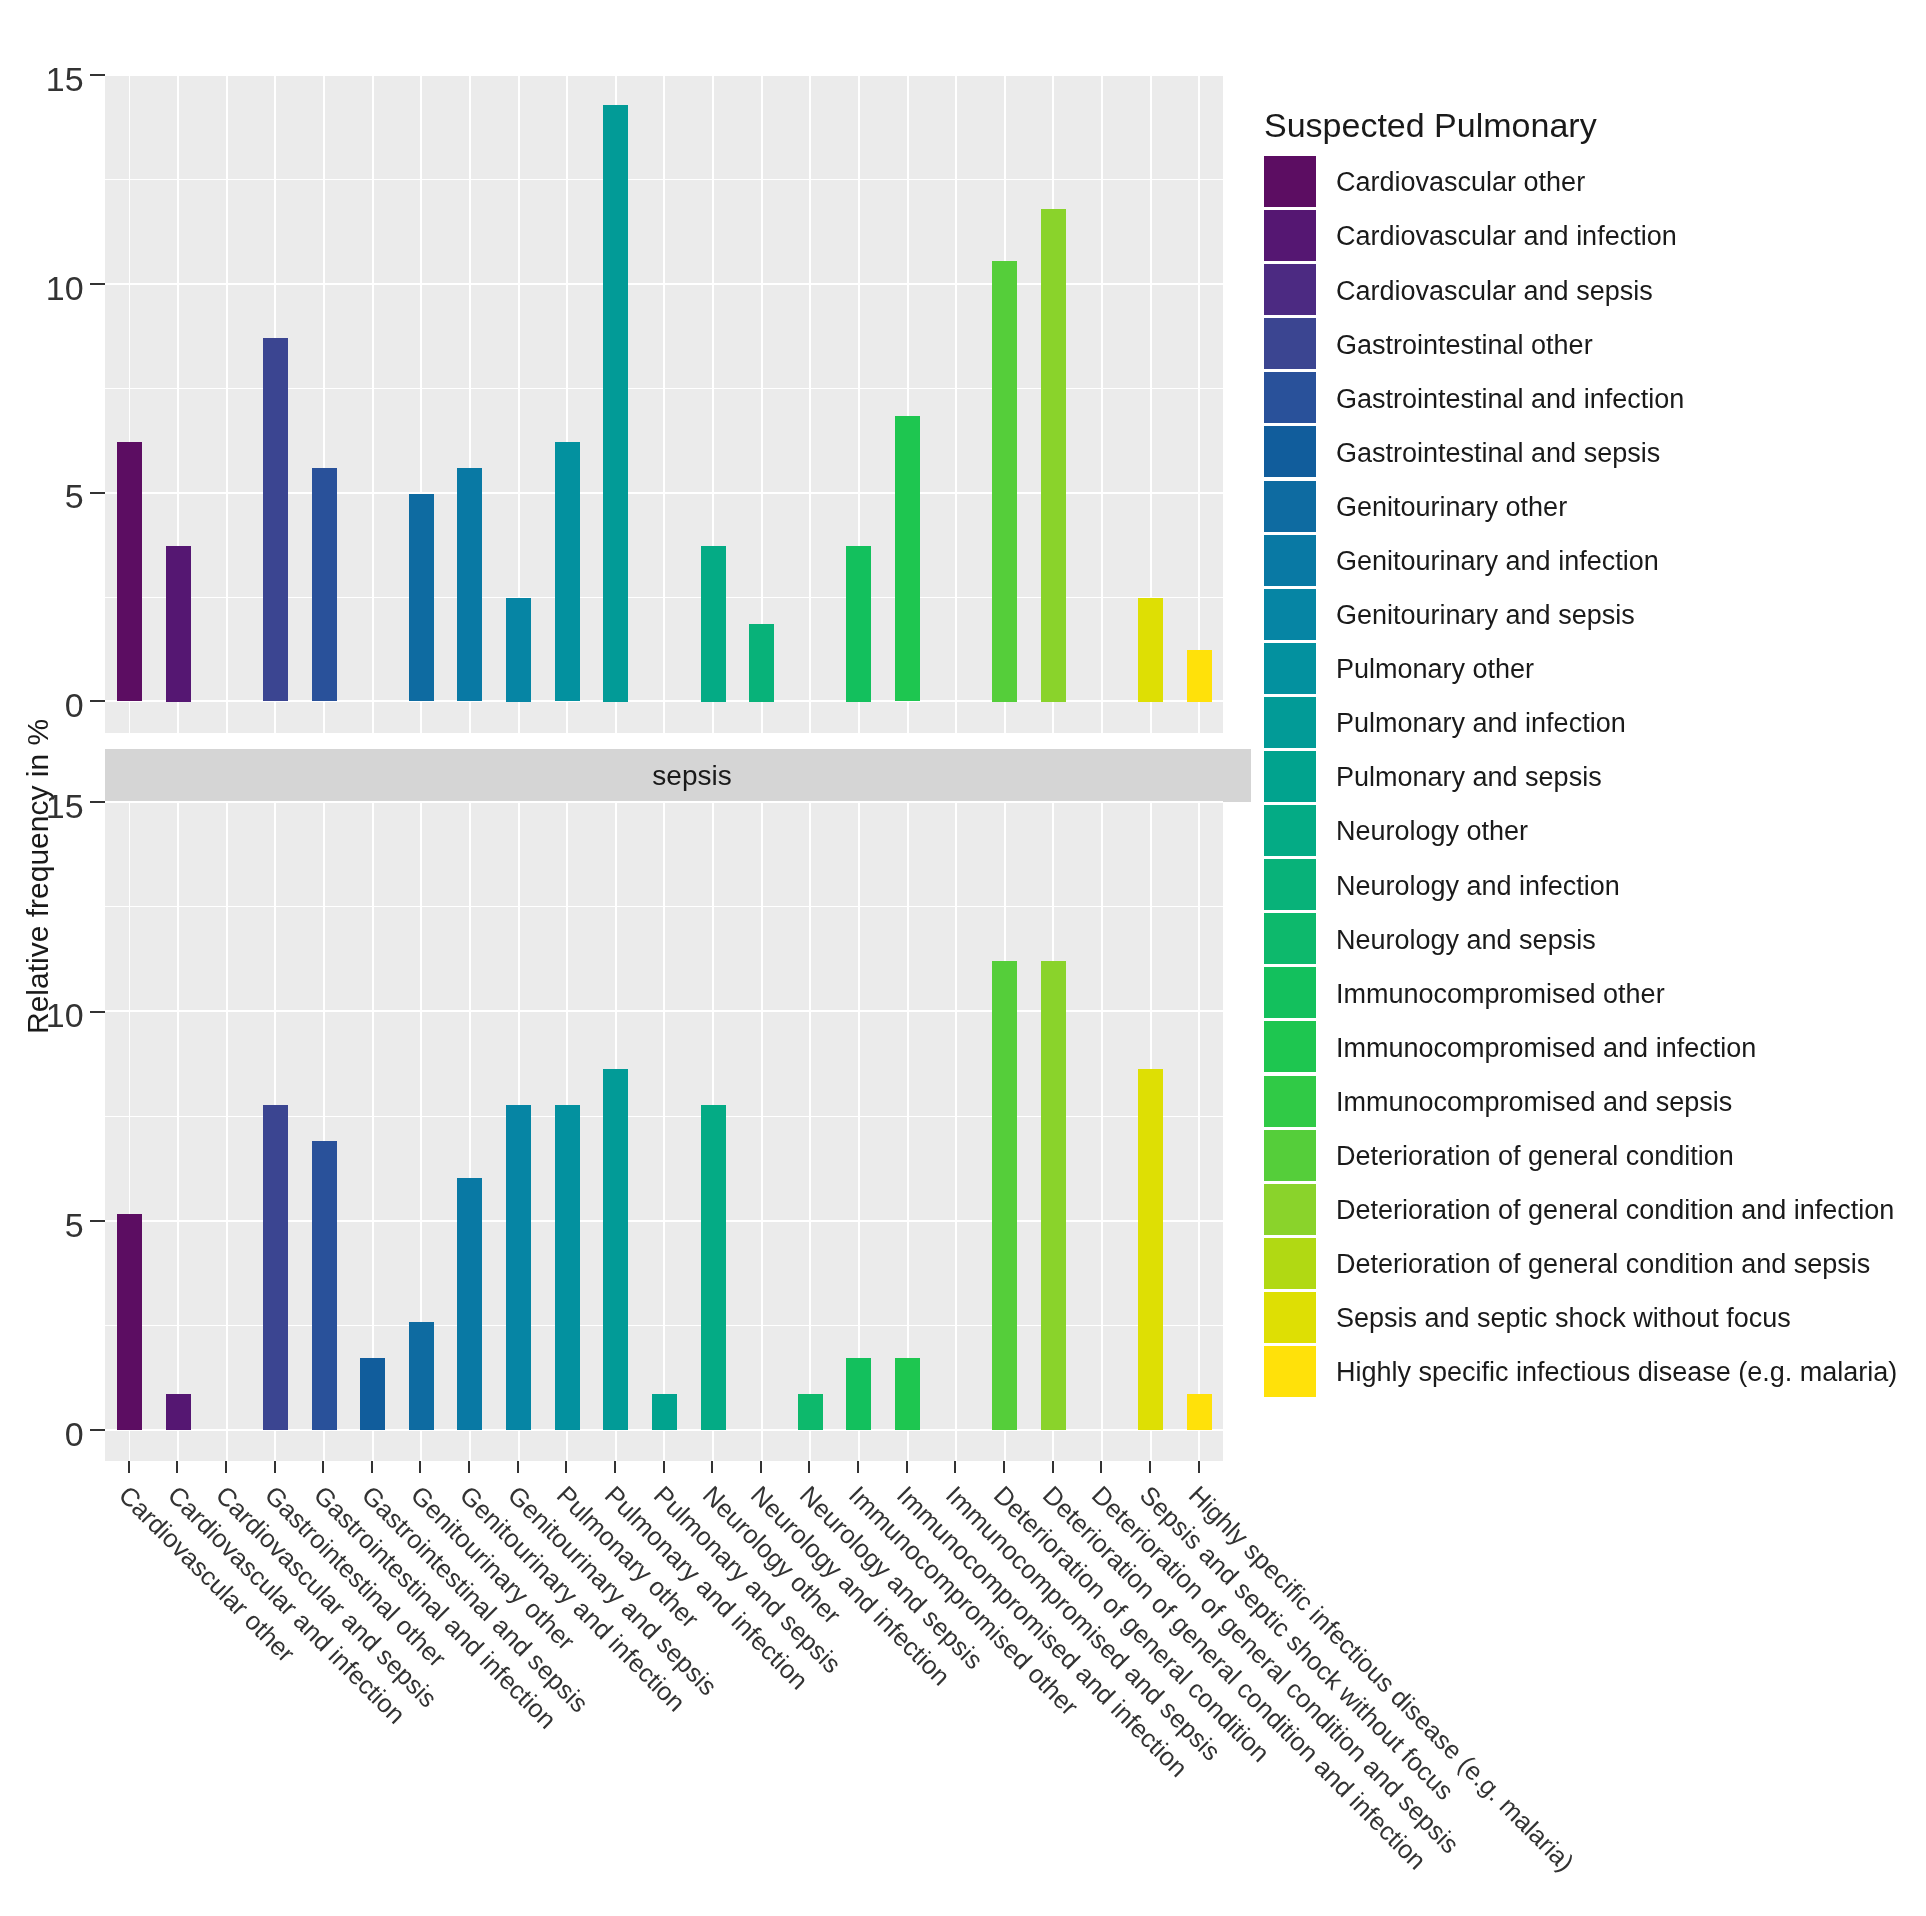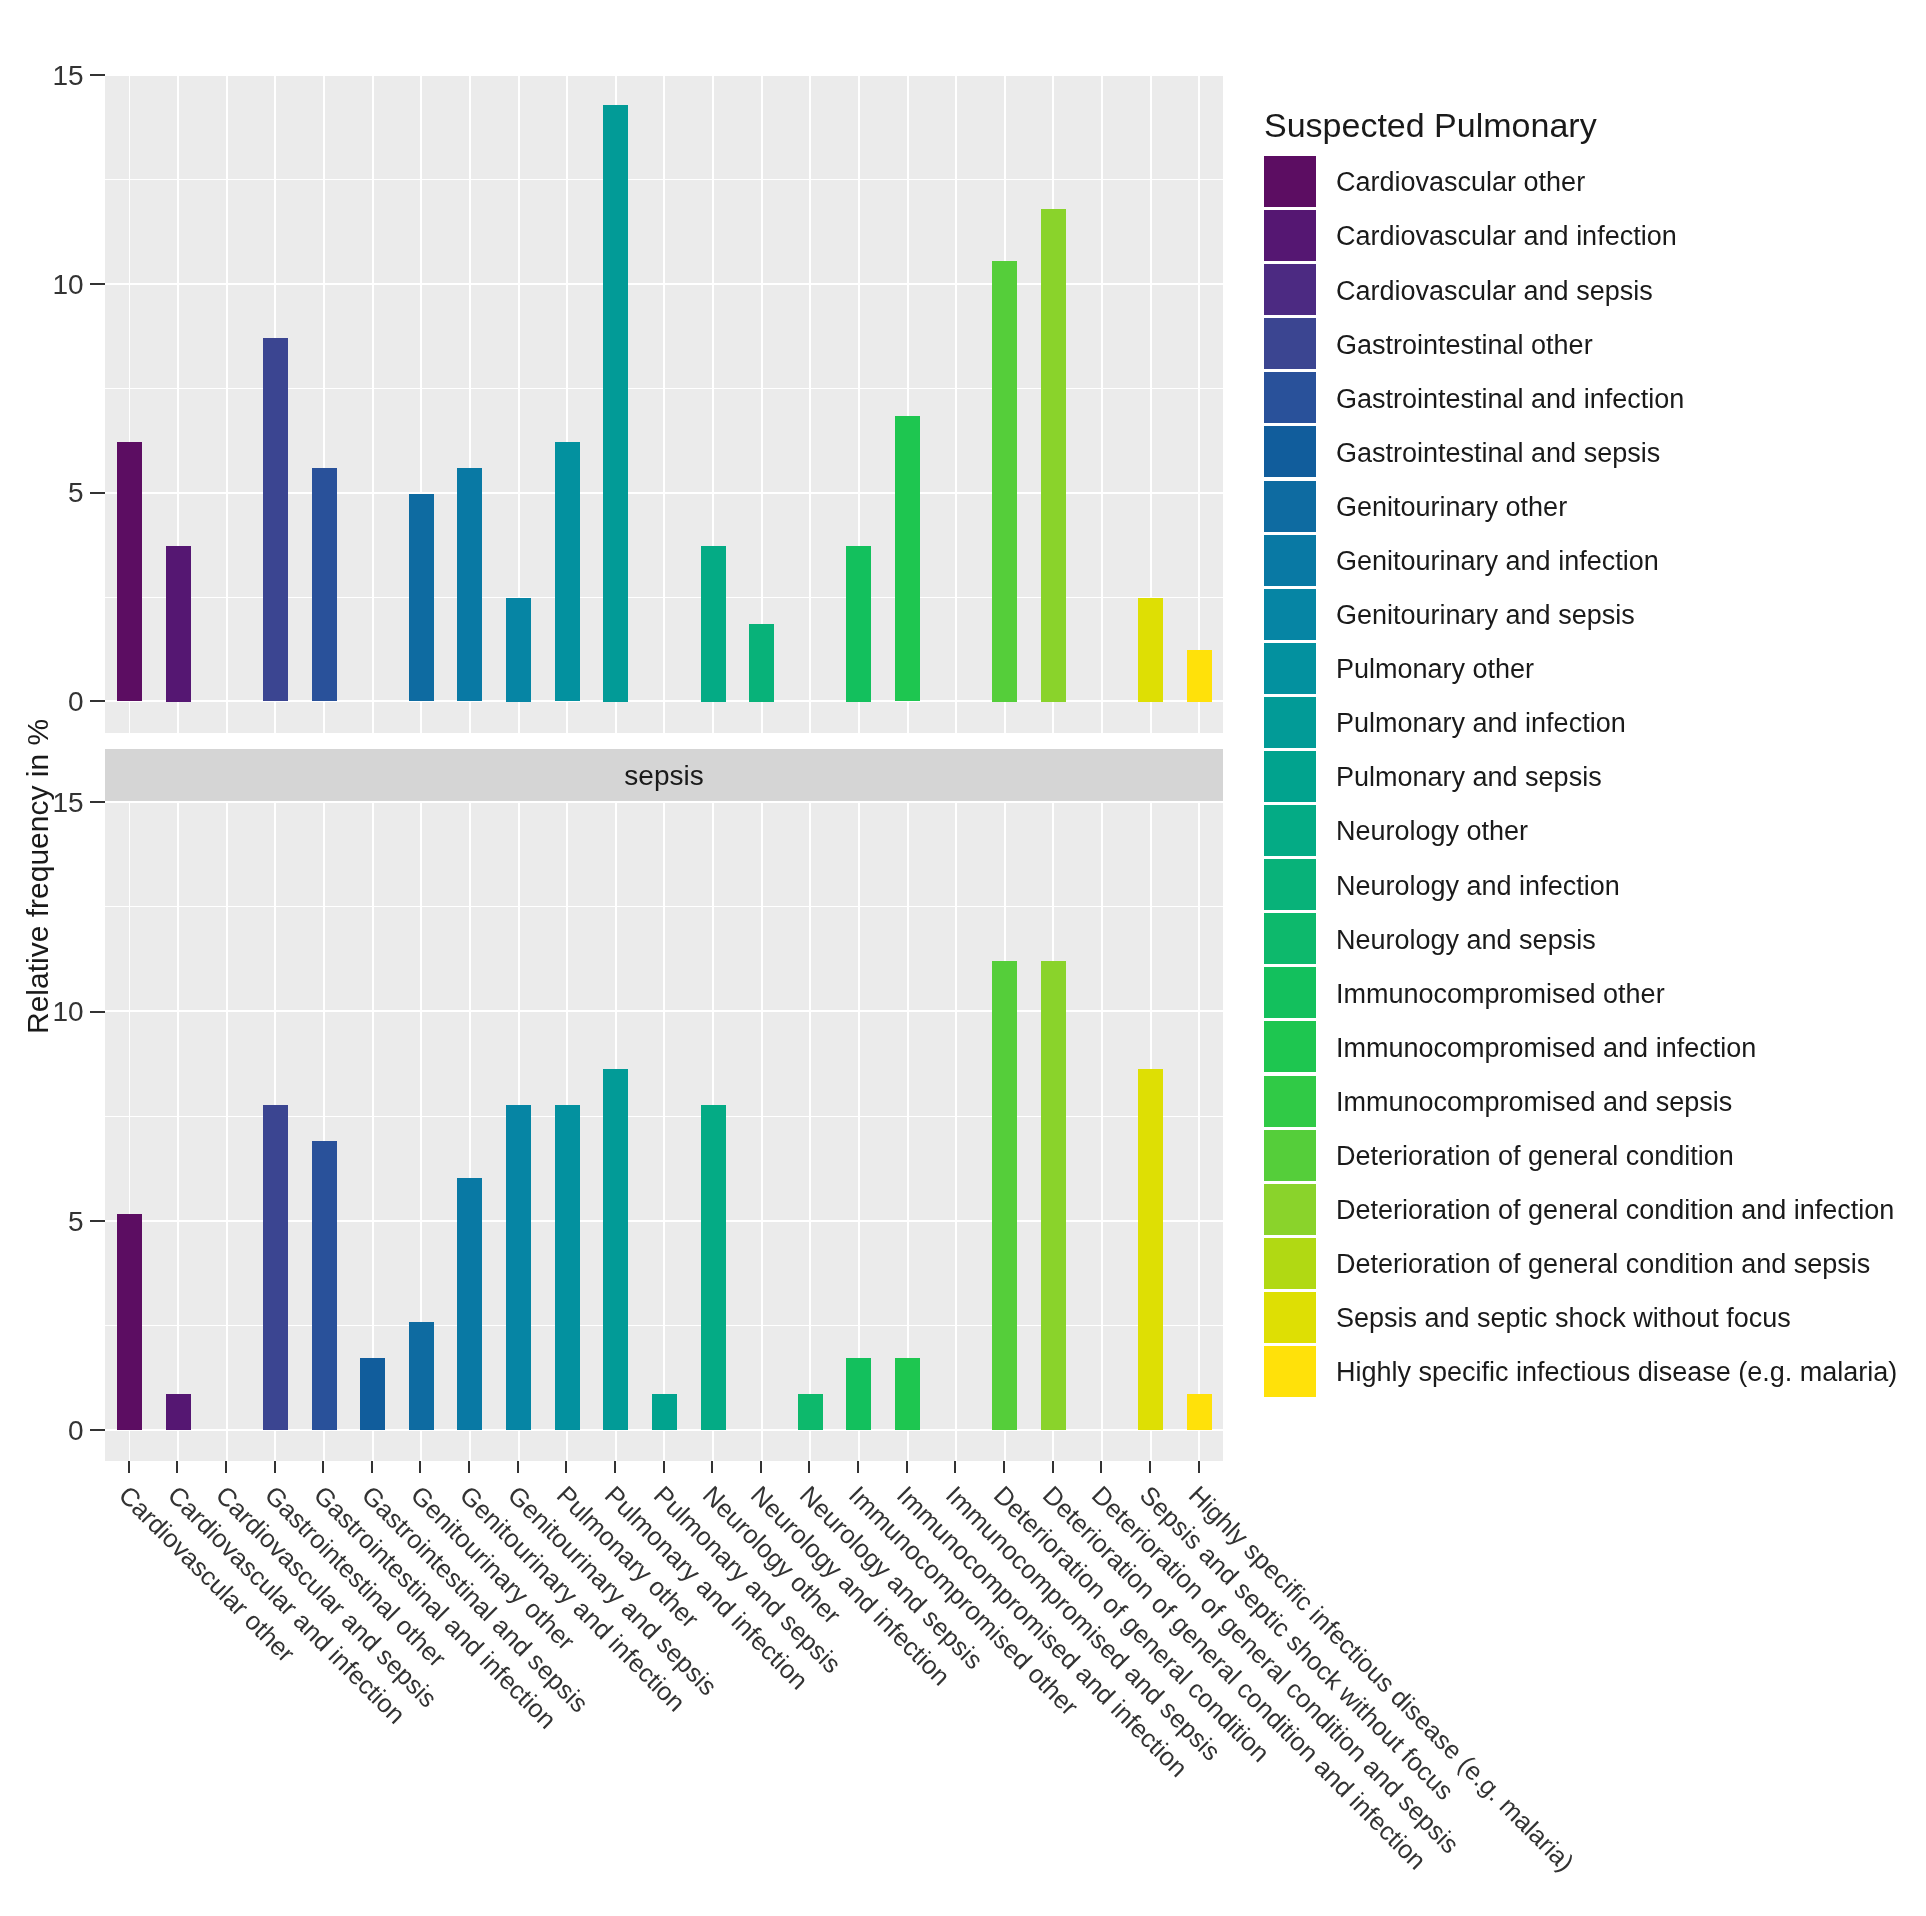--- a/index.html
+++ b/index.html
@@ -6,21 +6,21 @@
   #figure{position:relative;width:1926px;height:1917px;background:#ffffff;overflow:hidden;
           font-family:"Liberation Sans", sans-serif;}
   .strip{position:absolute;left:105px;width:1118px;background:#d5d5d5;
          display:flex;align-items:center;justify-content:center;}
   .strip-label{font-size:28px;color:#1a1a1a;}
   .panel{position:absolute;left:105px;width:1118px;background:#ebebeb;}
   .gridline-h{position:absolute;left:0;width:100%;background:#ffffff;}
   .gridline-v{position:absolute;top:0;height:100%;background:#ffffff;}
   .bar{position:absolute;}
   .ytick{position:absolute;width:14.5px;height:2.2px;background:#333333;}
-  .ytick-label{position:absolute;width:67px;text-align:right;font-size:28px;color:#333333;line-height:1;}
+  .ytick-label{position:absolute;width:67px;text-align:right;font-size:34px;color:#333333;line-height:1;}
   .xtick{position:absolute;width:2.2px;height:12.2px;background:#333333;}
   .xtick-label{position:absolute;font-size:25.6px;color:#333333;white-space:nowrap;
                transform:rotate(45deg);transform-origin:0 0;line-height:1;}
   .y-title{position:absolute;font-size:30px;color:#1a1a1a;white-space:nowrap;
            transform:rotate(-90deg);transform-origin:0 0;}
   .legend{position:absolute;left:1264px;top:106px;}
   .legend-title{position:absolute;left:0;top:0;font-size:34px;color:#1a1a1a;white-space:nowrap;}
   .legend-key{position:absolute;width:52px;height:51px;}
   .legend-label{position:absolute;left:72px;font-size:27px;color:#1a1a1a;white-space:nowrap;line-height:1;}
 </style>
@@ -74,21 +74,21 @@
       <div class="bar" style="left: 596px; width: 24.5px; top: 471px; height: 156px; background: rgb(4, 171, 133);"></div>
       <div class="bar" style="left: 644px; width: 24.5px; top: 549px; height: 78px; background: rgb(8, 178, 121);"></div>
       <div class="bar" style="left: 741px; width: 24.5px; top: 471px; height: 156px; background: rgb(19, 192, 93);"></div>
       <div class="bar" style="left: 790px; width: 24.5px; top: 341px; height: 285px; background: rgb(30, 198, 80);"></div>
       <div class="bar" style="left: 887px; width: 24.5px; top: 186px; height: 441px; background: rgb(85, 206, 58);"></div>
       <div class="bar" style="left: 936px; width: 24.5px; top: 134px; height: 493px; background: rgb(138, 211, 43);"></div>
       <div class="bar" style="left: 1033px; width: 24.5px; top: 523px; height: 104px; background: rgb(222, 223, 4);"></div>
       <div class="bar" style="left: 1082px; width: 24.5px; top: 575px; height: 52px; background: rgb(255, 225, 10);"></div>
     </div>
 
-  <div class="strip" style="top:749px;height:53px;">
+  <div class="strip" style="top:749px;height:53px;padding-left:28px;">
     <span class="strip-label">sepsis</span>
   </div>
   <div class="panel" id="panel-1" style="top:802px;height:659px;">
       <div class="gridline-v" style="left: 23.5px; width: 1.7px;"></div>
       <div class="gridline-v" style="left: 72px; width: 1.7px;"></div>
       <div class="gridline-v" style="left: 121px; width: 1.7px;"></div>
       <div class="gridline-v" style="left: 169px; width: 1.7px;"></div>
       <div class="gridline-v" style="left: 218px; width: 1.7px;"></div>
       <div class="gridline-v" style="left: 267px; width: 1.7px;"></div>
       <div class="gridline-v" style="left: 315px; width: 1.7px;"></div>

